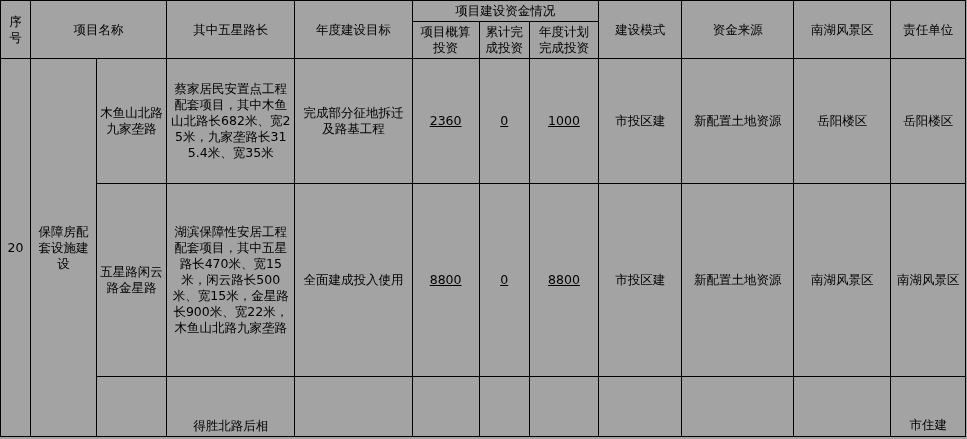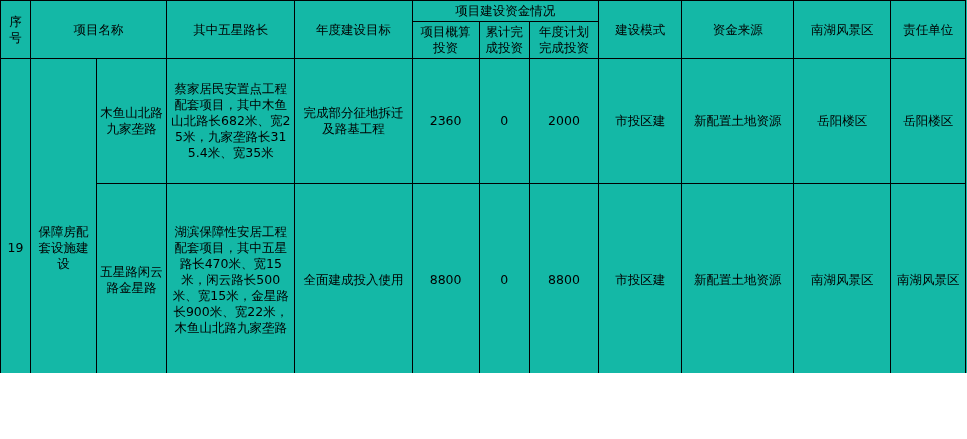--- a/index.html
+++ b/index.html
@@ -7,23 +7,23 @@
     padding: 0;
     background: #ffffff;
   }
   body {
     font-family: "DejaVu Sans", "Liberation Sans", sans-serif;
     color: #000000;
   }
   #sheet {
     position: relative;
     width: 967px;
-    height: 373px;
+    height: 439px;
     overflow: hidden;
-    background: #14b8a6;
+    background: #a3a3a3;
   }
   table.grid {
     border-collapse: collapse;
     table-layout: fixed;
     width: 966px;
     margin: 0;
   }
   table.grid td, table.grid th {
     border: 1px solid #000000;
     font-weight: normal;
@@ -34,20 +34,21 @@
     padding: 2px 3px;
     word-break: break-all;
     overflow: hidden;
   }
   .hdr {
     font-size: 12.5px;
   }
   .num {
     font-family: "DejaVu Sans", "Liberation Sans", sans-serif;
     font-size: 12.5px;
+    text-decoration: underline;
   }
   .vcenter { vertical-align: middle; }
   
   col.c0 { width: 28px; }
   col.c1 { width: 62px; }
   col.c2 { width: 66px; }
   col.c3 { width: 120px; }
   col.c4 { width: 110px; }
   col.c5 { width: 63px; }
   col.c6 { width: 47px; }
@@ -89,28 +90,28 @@
         <th rowspan="2" class="hdr">责任单位</th>
       </tr>
       <tr>
         <th class="hdr">项目概算投资</th>
         <th class="hdr">累计完成投资</th>
         <th class="hdr">年度计划完成投资</th>
       </tr>
     </thead>
     <tbody>
       <tr style="height:125px;">
-        <td rowspan="3">19</td>
+        <td rowspan="3">20</td>
         <td rowspan="3">保障房配套设施建设</td>
         <td>木鱼山北路九家垄路</td>
         <td>蔡家居民安置点工程配套项目，其中木鱼山北路长682米、宽25米，九家垄路长315.4米、宽35米</td>
         <td>完成部分征地拆迁及路基工程</td>
         <td class="num">2360</td>
         <td class="num">0</td>
-        <td class="num">2000</td>
+        <td class="num">1000</td>
         <td>市投区建</td>
         <td>新配置土地资源</td>
         <td>岳阳楼区</td>
         <td>岳阳楼区</td>
       </tr>
       <tr style="height:193px;">
         <td>五星路闲云路金星路</td>
         <td>湖滨保障性安居工程配套项目，其中五星路长470米、宽15米，闲云路长500米、宽15米，金星路长900米、宽22米，木鱼山北路九家垄路</td>
         <td>全面建成投入使用</td>
         <td class="num">8800</td>

